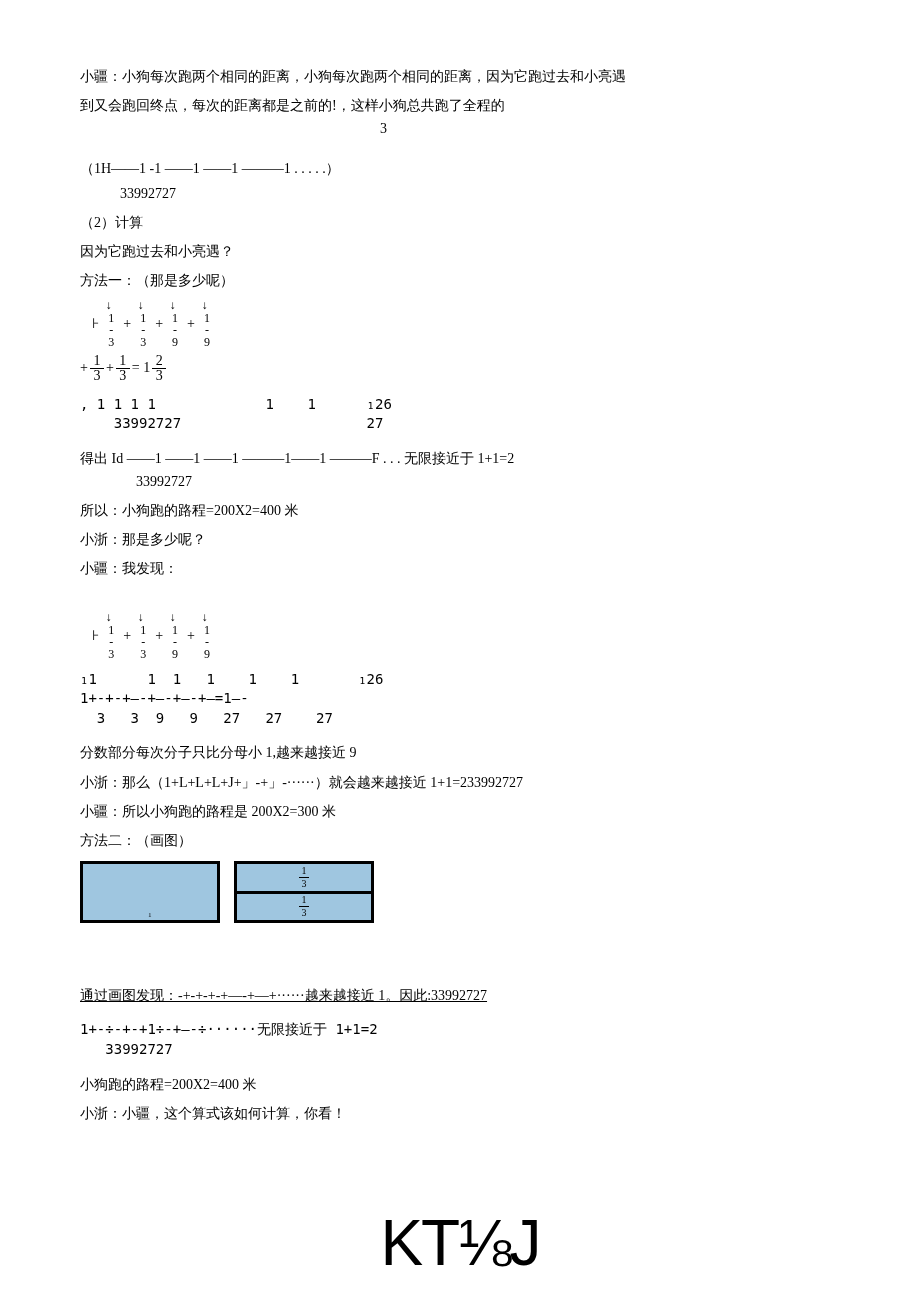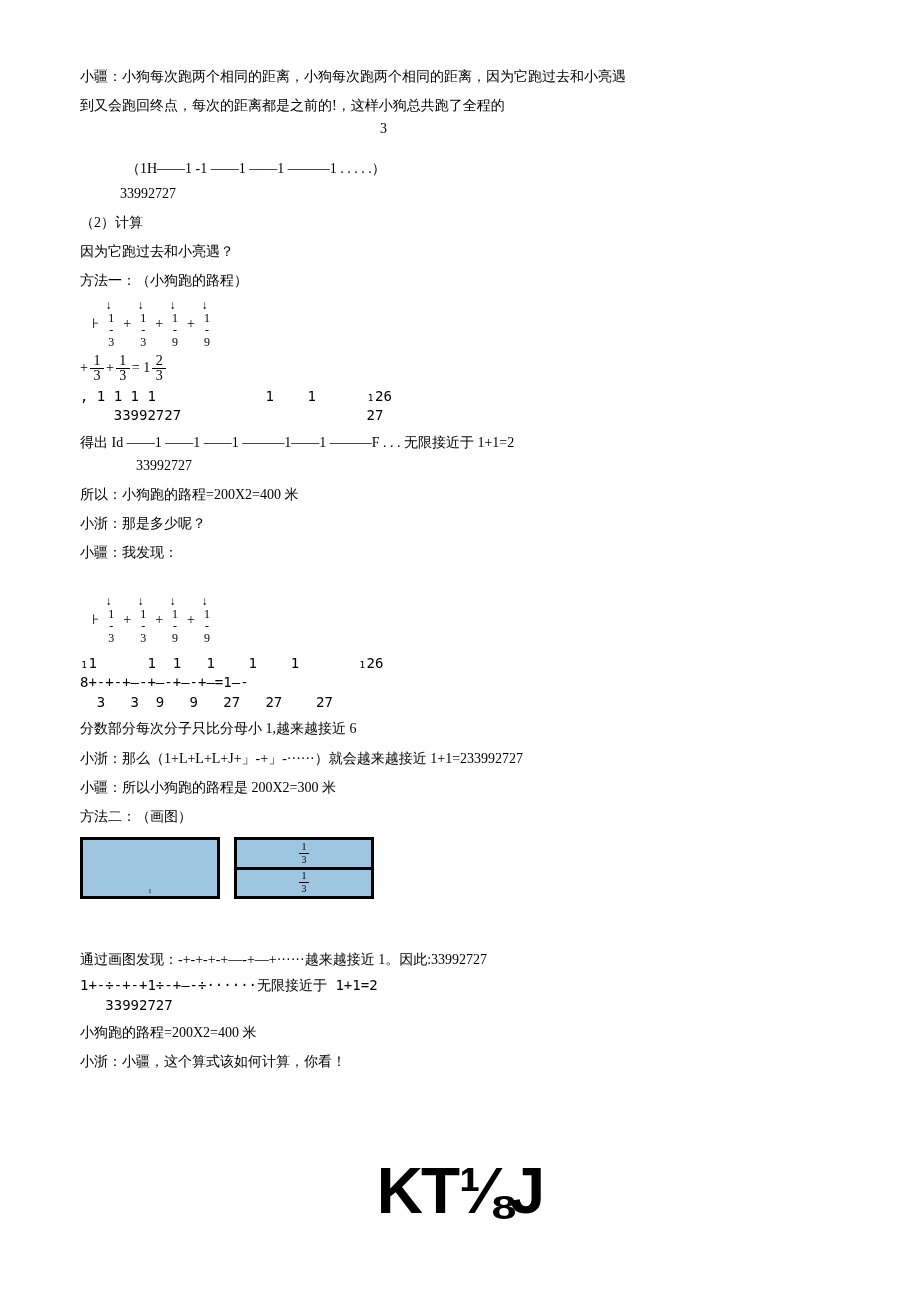--- a/index.html
+++ b/index.html
@@ -40,21 +40,21 @@
     font-size: 14px;
     line-height: 1;
     vertical-align: middle;
   }
   .hfrac .num, .hfrac .den { padding: 0 2px; }
   .hfrac .bar { width: 100%; min-width:14px; height: 1px; background: #000; }
   .mono-block {
     font-family: "SimSun", monospace;
     white-space: pre;
     line-height: 1.4;
-    margin: 4px 0;
+    margin: 12px 0;
   }
   .diagram {
     display: flex;
     gap: 14px;
     margin: 8px 0 4px 0;
   }
   .box-outer {
     border: 3px solid #000;
     background: #9fc6e0;
     width: 140px;
@@ -85,40 +85,40 @@
     left: 50%;
     transform: translateX(-50%);
     font-size: 11px;
   }
   .small-frac {
     display:inline-flex; flex-direction:column; align-items:center; line-height:1; font-size:10px;
   }
   .small-frac .b { width:10px; height:1px; background:#000; margin:1px 0;}
   .big-logo {
     font-family: Arial, Helvetica, sans-serif;
-    font-weight: 700;
+    font-weight: 400;
     font-size: 64px;
     text-align: center;
     margin-top: 60px;
     letter-spacing: -2px;
   }
 </style>
 </head>
 <body>
 
 <div class="para">小疆：小狗每次跑两个相同的距离，小狗每次跑两个相同的距离，因为它跑过去和小亮遇</div>
 <div class="para">到又会跑回终点，每次的距离都是之前的!，这样小狗总共跑了全程的</div>
 <div class="para" style="margin-left:300px;margin-top:-6px;">3</div>
 
-<div class="para" style="margin-top:14px;margin-left:46px;">（1H――1 -1 ――1 ――1 ―――1 . . . . .）</div>
+<div class="para" style="margin-top:14px;">（1H――1 -1 ――1 ――1 ―――1 . . . . .）</div>
 <div class="para" style="margin-left:40px;margin-top:-4px;">33992727</div>
 
 <div class="para" style="margin-top:2px;">（2）计算</div>
 <div class="para">因为它跑过去和小亮遇？</div>
-<div class="para">方法一：（小狗跑的路程）</div>
+<div class="para">方法一：（那是多少呢）</div>
 
 <div class="frac-row" style="margin-left:12px;">
   <span>⊦</span>
   <span class="vfrac">
       <span class="rot">→</span>
       <span>1</span>
       <span>-</span>
       <span>3</span>
     </span>
   <span>+</span>
@@ -200,24 +200,24 @@
   <span>+</span>
   <span class="vfrac">
       <span class="rot">→</span>
       <span>1</span>
       <span>-</span>
       <span>9</span>
     </span>
 </div>
 
 <div class="mono-block" style="margin-top:10px;"><span>₁1      1  1   1    1    1       ₁26</span>
-<span>8+-+-+―-+―-+―-+―=1―-</span>
+<span>1+-+-+―-+―-+―-+―=1―-</span>
 <span>  3   3  9   9   27   27    27</span></div>
 
-<div class="para">分数部分每次分子只比分母小 1,越来越接近 6</div>
+<div class="para">分数部分每次分子只比分母小 1,越来越接近 9</div>
 <div class="para">小浙：那么（1+L+L+L+J+」-+」-······）就会越来越接近 1+1=233992727</div>
 <div class="para">小疆：所以小狗跑的路程是 200X2=300 米</div>
 <div class="para">方法二：（画图）</div>
 
 <div class="diagram">
   <div class="box-outer">
     <span class="bot-label">₁</span>
   </div>
   <div class="box-split">
     <div class="cell">
@@ -230,19 +230,19 @@
     <div class="cell">
       <span class="small-frac">
           <span>1</span>
           <span class="b"></span>
           <span>3</span>
         </span>
     </div>
   </div>
 </div>
 
-<div class="para" style="margin-top:48px;">通过画图发现：-+-+-+-+―-+―+······越来越接近 1。因此:33992727</div>
+<div class="para" style="margin-top:60px;text-decoration:underline;">通过画图发现：-+-+-+-+―-+―+······越来越接近 1。因此:33992727</div>
 <div class="mono-block"><span>1+-÷-+-+1÷-+―-÷······无限接近于 1+1=2</span>
 <span>   33992727</span></div>
 <div class="para">小狗跑的路程=200X2=400 米</div>
 <div class="para">小浙：小疆，这个算式该如何计算，你看！</div>
 
 <div class="big-logo">KT⅛J</div>
 
 </body></html>

